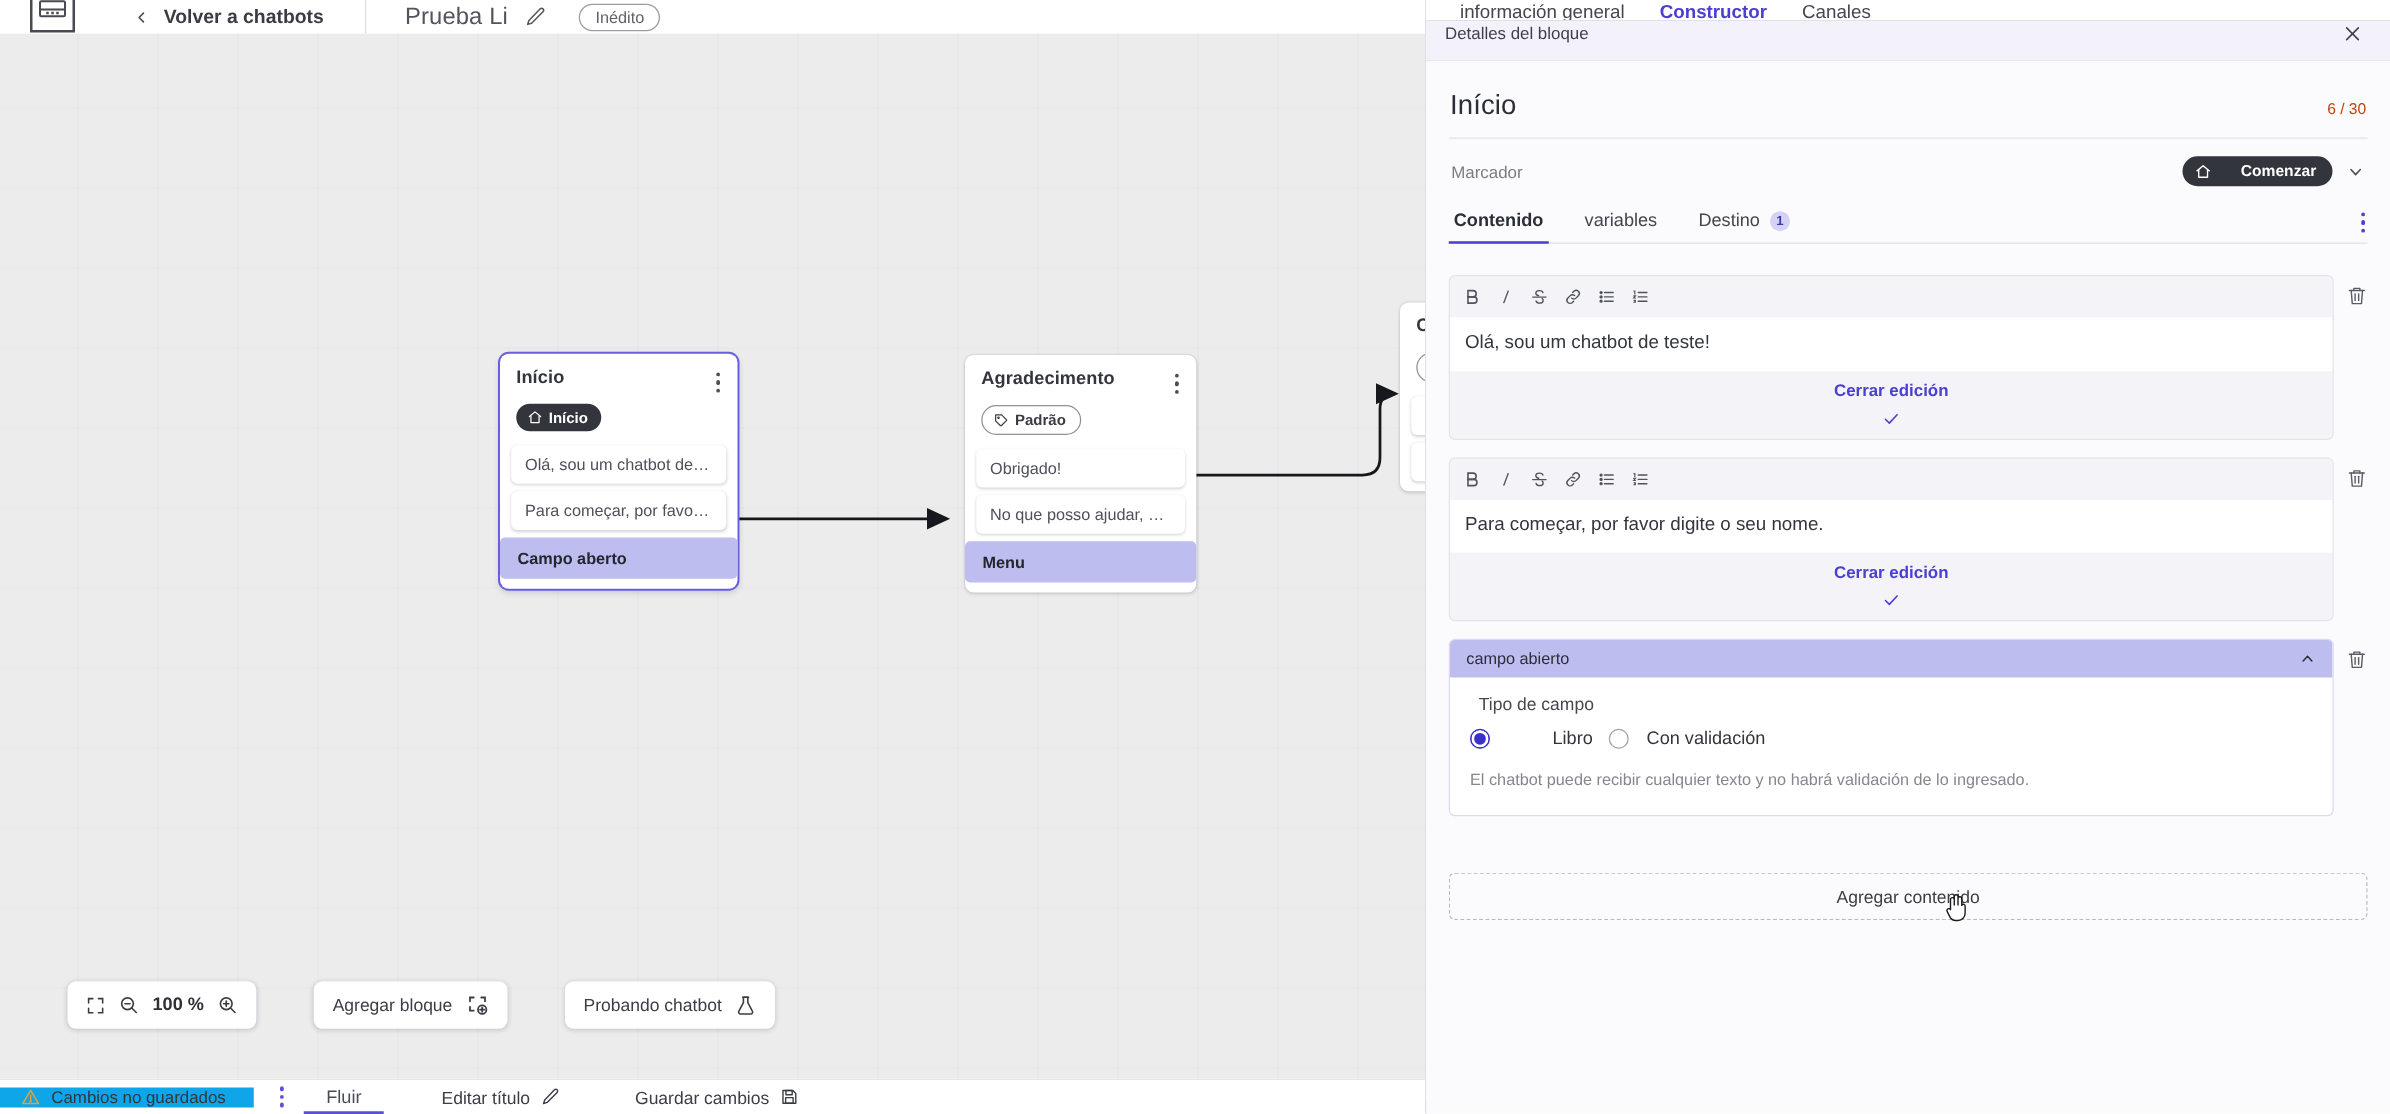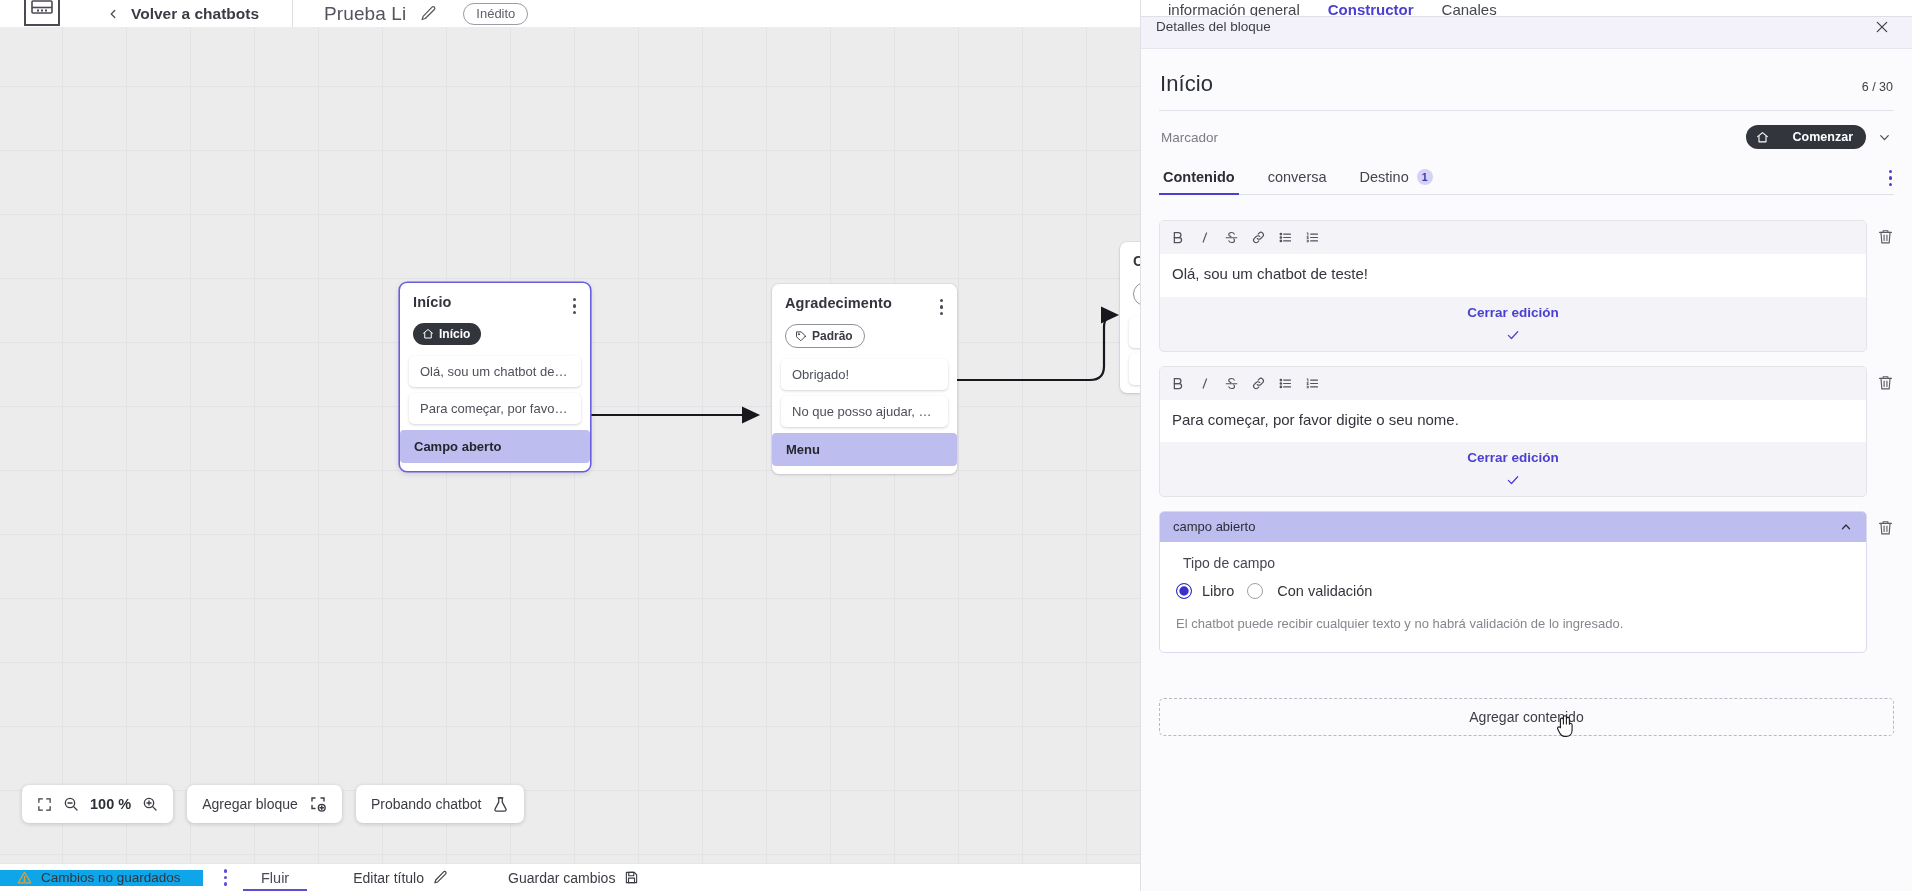--- a/index.html
+++ b/index.html
@@ -113,20 +113,21 @@
   .float-tools {
     position: absolute; left: 22px; bottom: 40px;
     display: flex; gap: 14px; align-items: center;
   }
   .tool-pill {
     background:#fff; border-radius:7px; height:38px;
     box-shadow: 0 1px 4px rgba(30,30,50,.2);
     display:flex; align-items:center; gap:11px; padding: 0 15px;
     font-size: 14px; color:#3b3d45; white-space:nowrap;
     cursor: pointer;
+    margin-left: 32px;
   }
   .tool-pill svg { flex:none; }
   .zoom-val { font-size: 14.5px; font-weight:600; color:#2e3038; }
 
   
   .statusbar {
     position:absolute; left:0; bottom:0; width:1560px; height:28px;
     background:#ffffff; display:flex; align-items:center;
     border-top:1px solid #e6e6ea;
   }
@@ -177,21 +178,21 @@
   .rhead-title { font-size:13.5px; color:#3e4049; flex:1; }
   .close-x { width:16px;height:16px;color:#3e4049;cursor:pointer;flex:none;}
 
   .rbody { padding: 0 18px; background:#fbfbfd; height: calc(891px - 27px - 32px);}
 
   .title-row {
     display:flex; align-items:baseline; padding: 22px 1px 13px;
     border-bottom:1px solid #e2e2ea;
   }
   .blk-name { font-size:22px; color:#2c2e37; flex:1; letter-spacing:.1px;}
-  .blk-count { font-size:12.5px; color:#404040; }
+  .blk-count { font-size:12.5px; color:#c2410c; }
 
   .marcador-row {
     display:flex; align-items:center; padding: 14px 2px 13px;
   }
   .marcador-lbl { font-size:13.5px; color:#7a7c85; flex:1;}
   .mk-chip {
     display:inline-flex;align-items:center;gap:24px;
     background:#33353d;color:#fff;border-radius:13px;
     font-size:12.5px;font-weight:600;padding:5px 13px 5px 10px; white-space:nowrap;
   }
@@ -267,21 +268,21 @@
   .field-chev{width:14px;height:14px;color:#2c2e37;cursor:pointer;flex:none;}
   .field-body { padding: 13px 16px 18px; }
   .field-lbl { font-size:14px; color:#45474f; margin-left:7px;}
   .radios { display:flex; align-items:center; gap:13px; margin-top:12px;}
   .radio { display:flex;align-items:center;gap:10px;cursor:pointer;}
   .dot{
     width:16px;height:16px;border-radius:50%;border:1.6px solid #9fa1ab;
     display:flex;align-items:center;justify-content:center;flex:none;background:#fff;
   }
   .dot.on{ border-color:#3b30c9; background:#3b30c9; box-shadow: inset 0 0 0 2.3px #fff;}
-  .radio-lbl{font-size:14.5px;color:#33353d;}
+  .radio-lbl{font-size:14.5px;color:#33353d;margin-left:40px;}
   .radio:last-child .radio-lbl{margin-left:4px;}
   .field-help{
     margin-top:15px; font-size:13px; color:#85878f; line-height:1.55; max-width:97%;
   }
 
   .add-content{
     margin-top:31px; height:38px;
     border:1.4px dashed #b9b9c4; border-radius:5px;
     display:flex;align-items:center;justify-content:center;
     font-size:14px;color:#3b3d45; cursor:pointer; background:#fbfbfd;
@@ -537,21 +538,21 @@
       <svg class="mk-chev" viewBox="0 0 24 24" fill="none" stroke="currentColor" stroke-width="2" stroke-linecap="round" stroke-linejoin="round">
           <polyline points="6 9 12 15.5 18 9"></polyline>
         </svg>
     </div>
 
     <div class="ctabs">
       <div class="ctab active">
         <span>Contenido</span>
       </div>
       <div class="ctab">
-        <span>conversa</span>
+        <span>variables</span>
       </div>
       <div class="ctab">
         <span>Destino</span>
         <span class="ctab-badge">1</span>
       </div>
       <div class="ctabs-kebab">
           <i></i>
           <i></i>
           <i></i>
         </div>

